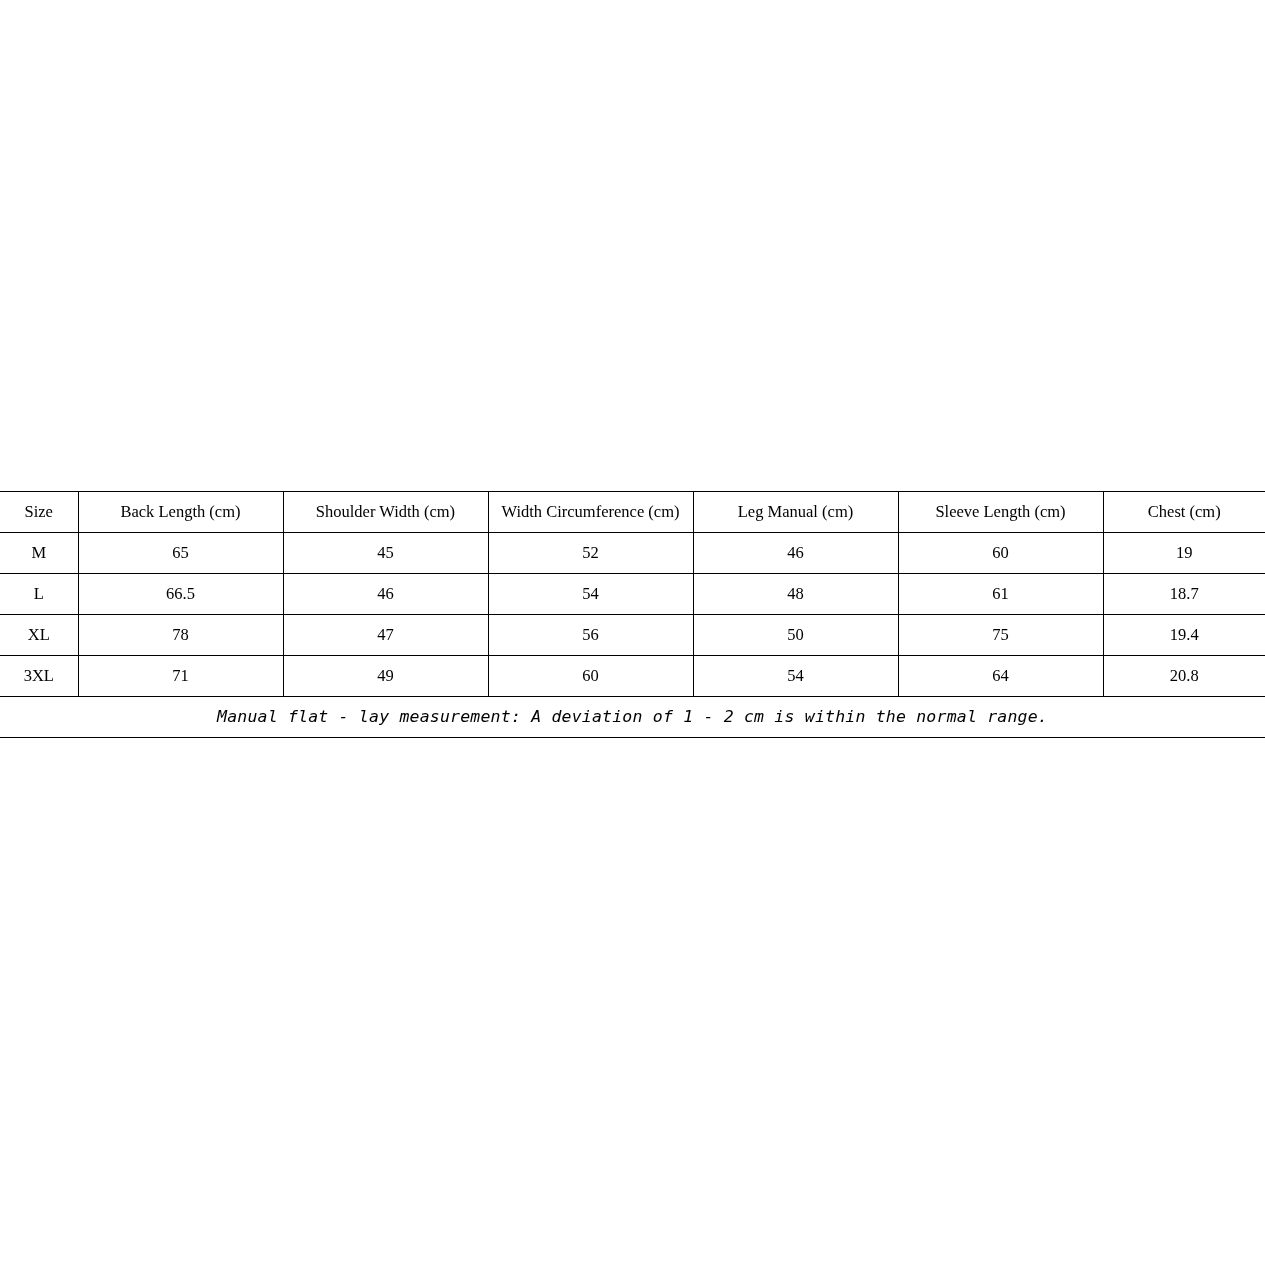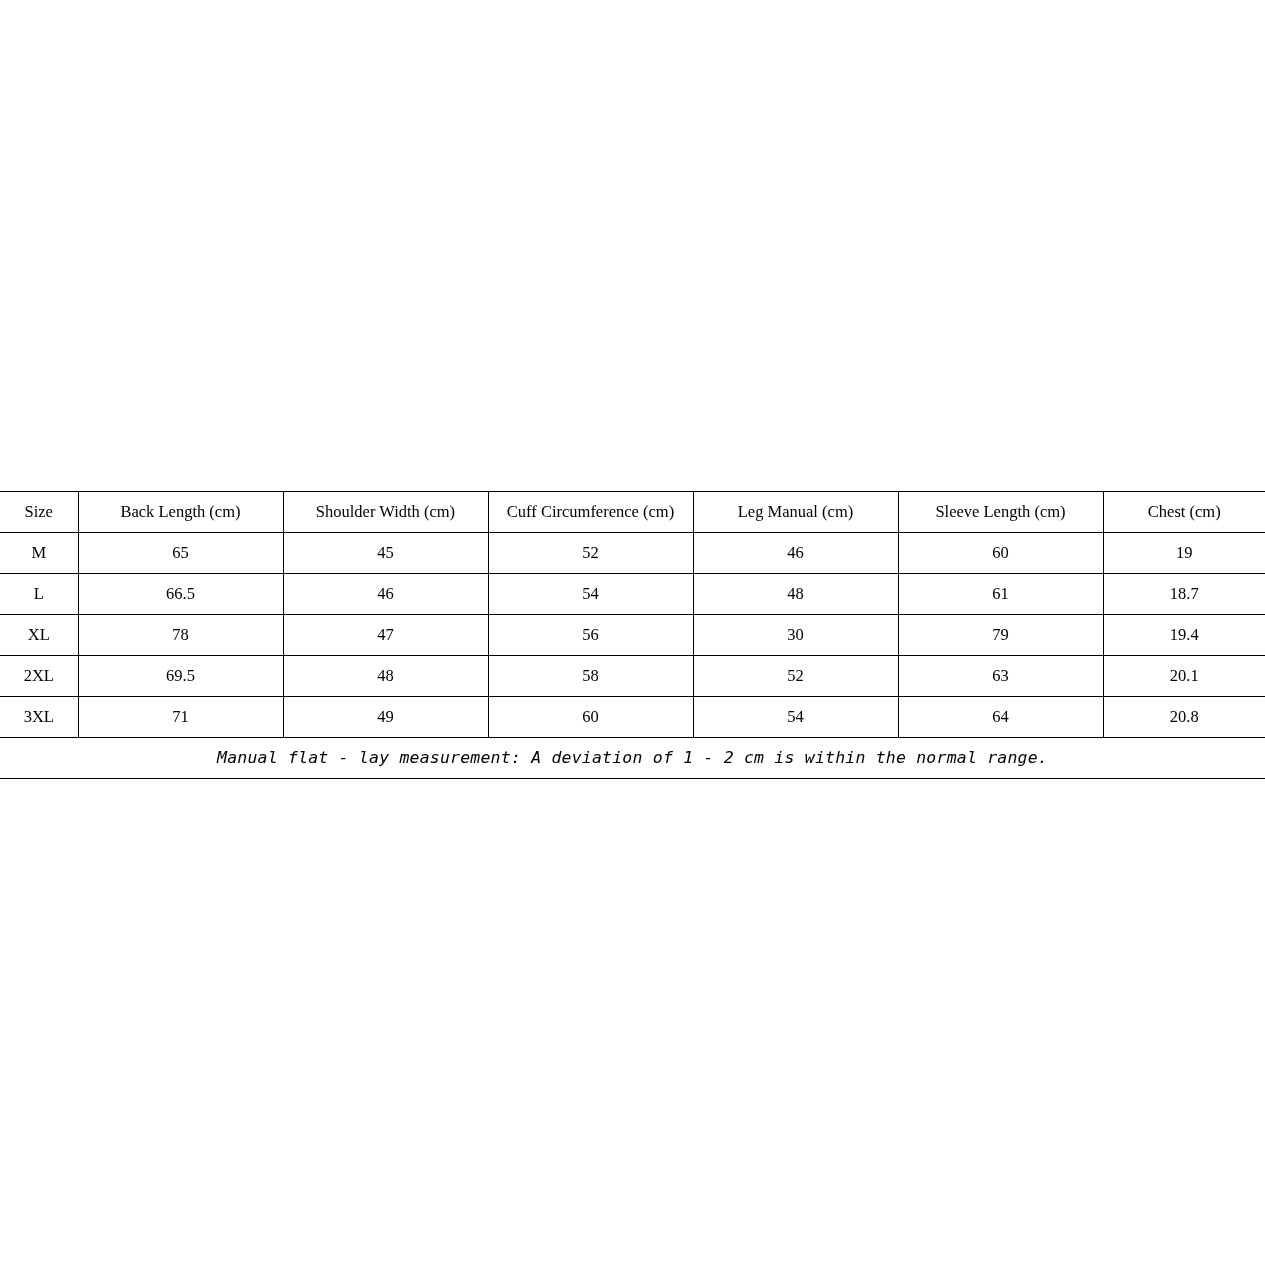--- a/index.html
+++ b/index.html
@@ -85,21 +85,21 @@
         <col class="c-col-wide">
         <col class="c-col">
         <col class="c-col">
         <col class="c-last">
       </colgroup>
       <thead>
         <tr>
           <th>Size</th>
           <th>Back Length (cm)</th>
           <th>Shoulder Width (cm)</th>
-          <th>Cuff Circumference (cm)</th>
+          <th>Width Circumference (cm)</th>
           <th>Leg Manual (cm)</th>
           <th>Sleeve Length (cm)</th>
           <th>Chest (cm)</th>
         </tr>
       </thead>
       <tbody>
         <tr>
           <td>M</td>
           <td>65</td>
           <td>45</td>
@@ -115,32 +115,23 @@
           <td>54</td>
           <td>48</td>
           <td>61</td>
           <td>18.7</td>
         </tr>
         <tr>
           <td>XL</td>
           <td>78</td>
           <td>47</td>
           <td>56</td>
-          <td>30</td>
-          <td>79</td>
+          <td>50</td>
+          <td>75</td>
           <td>19.4</td>
-        </tr>
-        <tr>
-          <td>2XL</td>
-          <td>69.5</td>
-          <td>48</td>
-          <td>58</td>
-          <td>52</td>
-          <td>63</td>
-          <td>20.1</td>
         </tr>
         <tr>
           <td>3XL</td>
           <td>71</td>
           <td>49</td>
           <td>60</td>
           <td>54</td>
           <td>64</td>
           <td>20.8</td>
         </tr>

